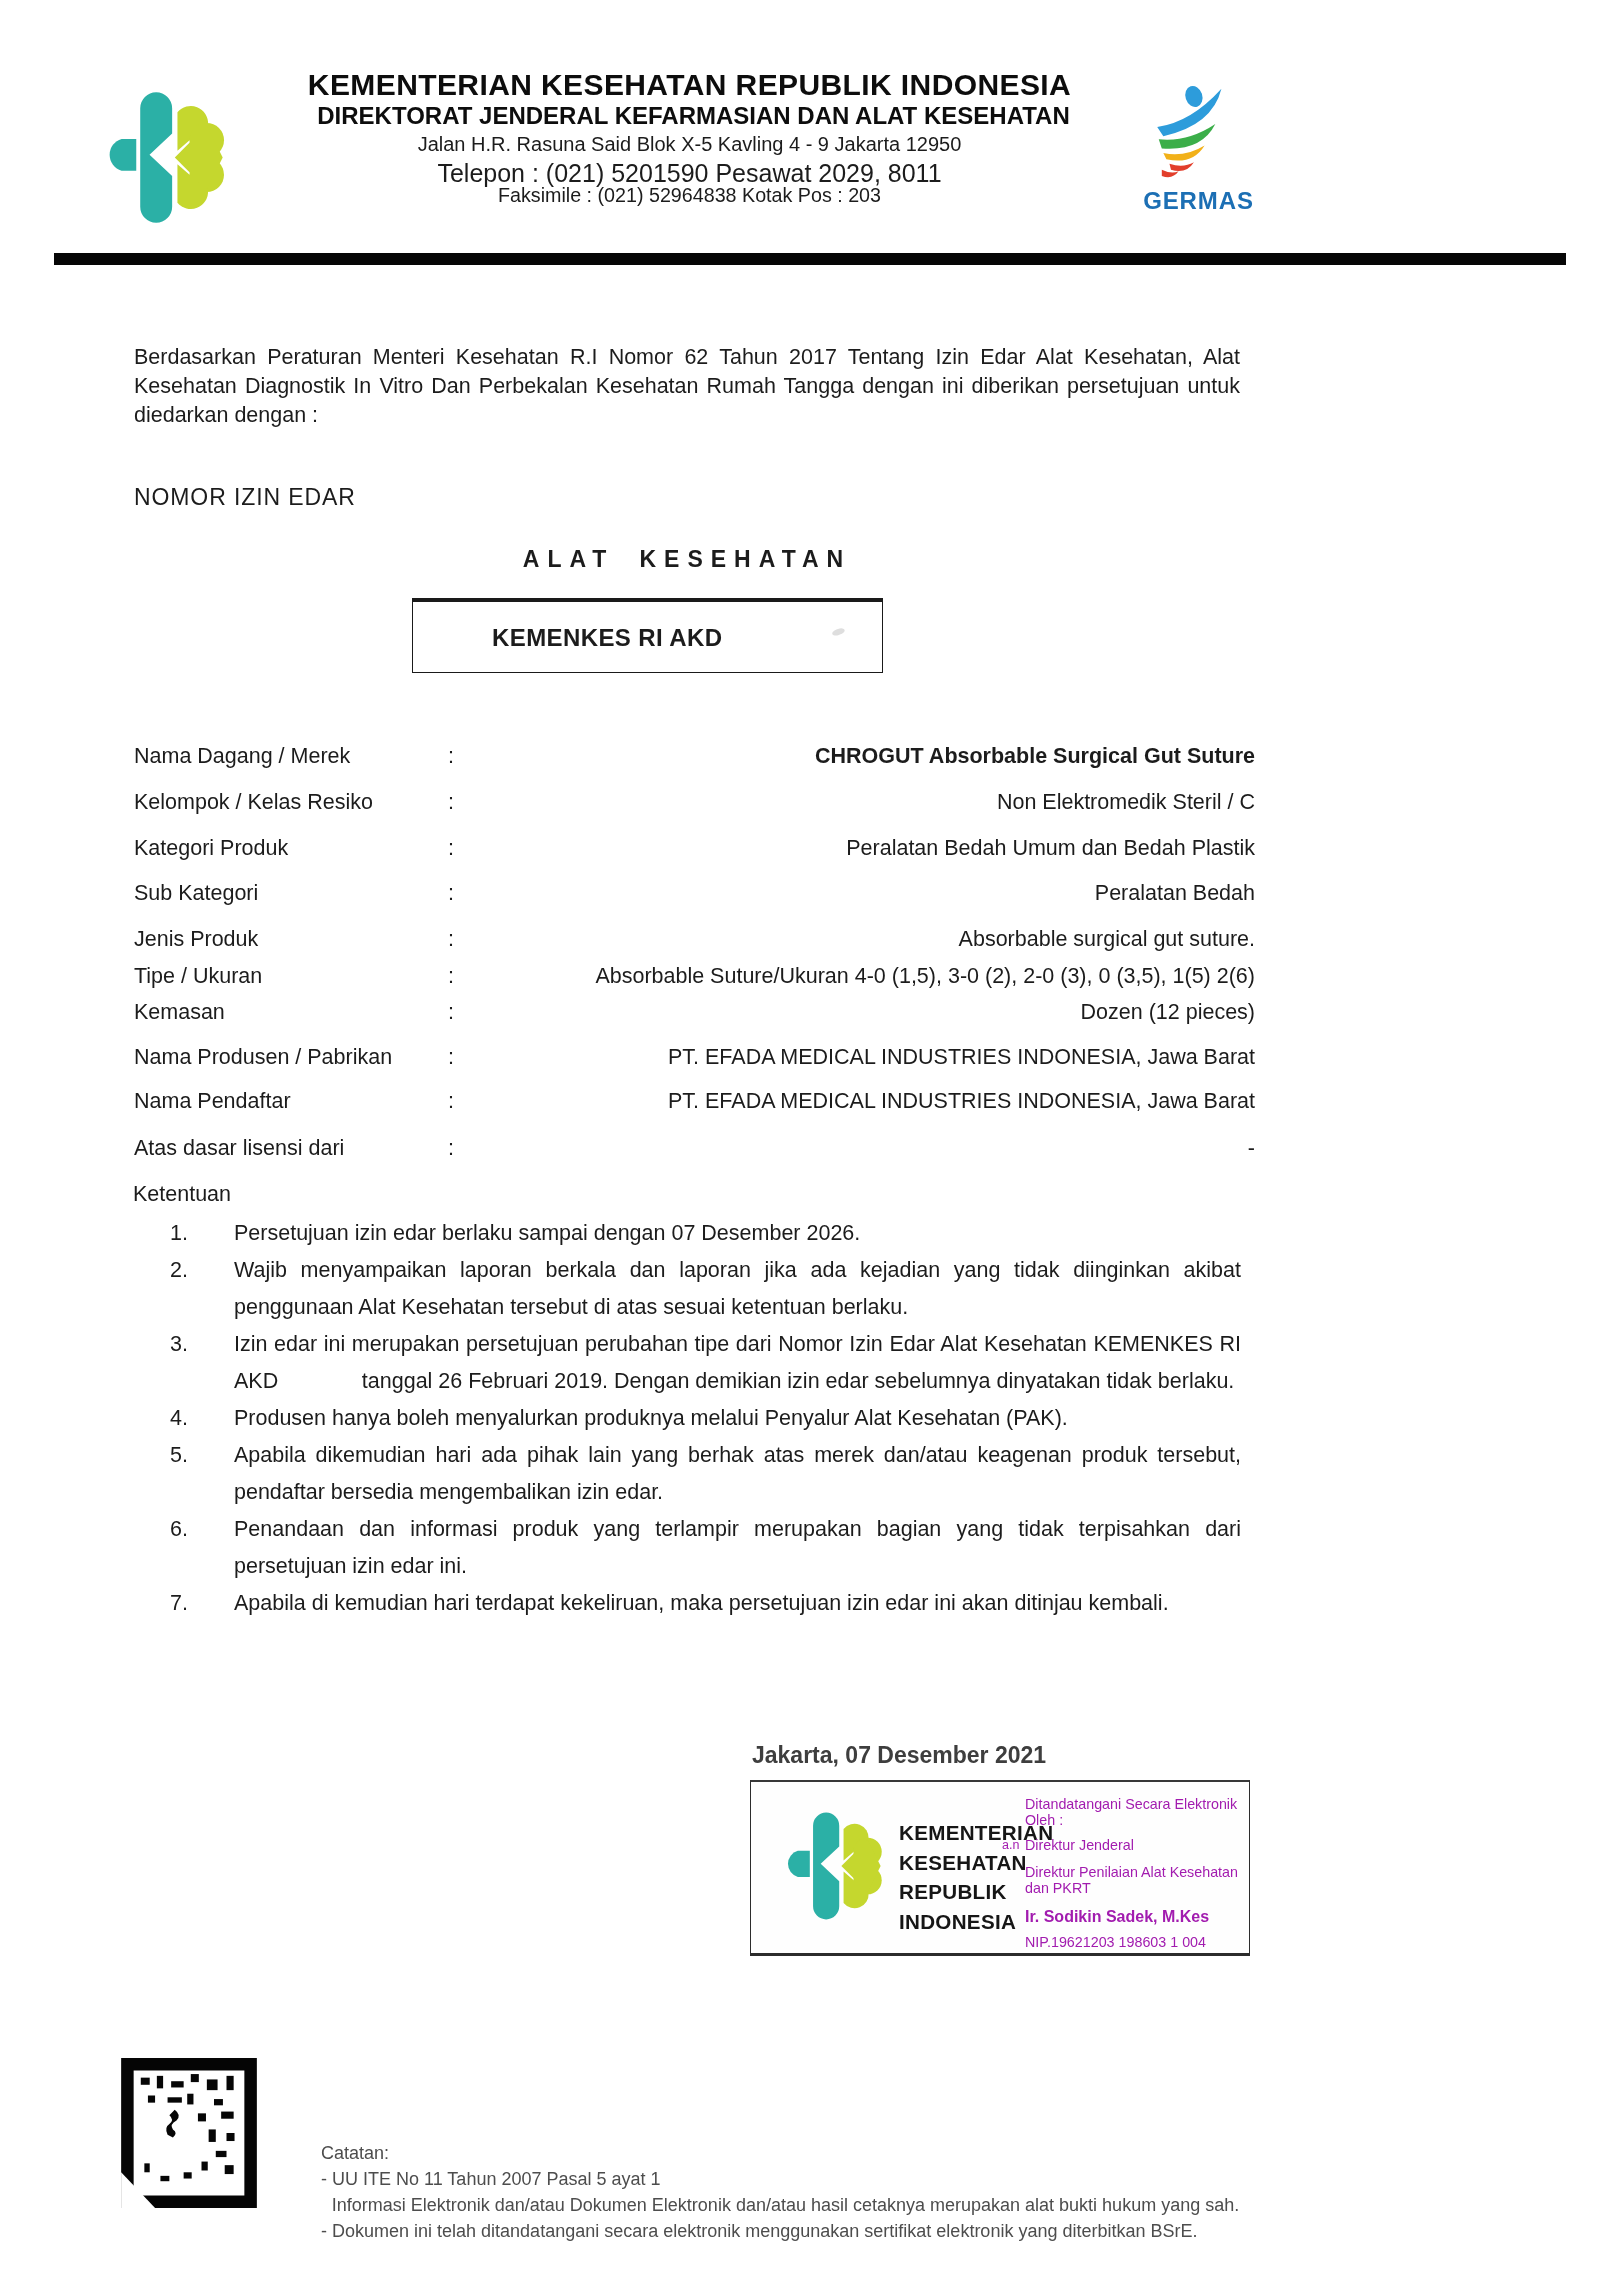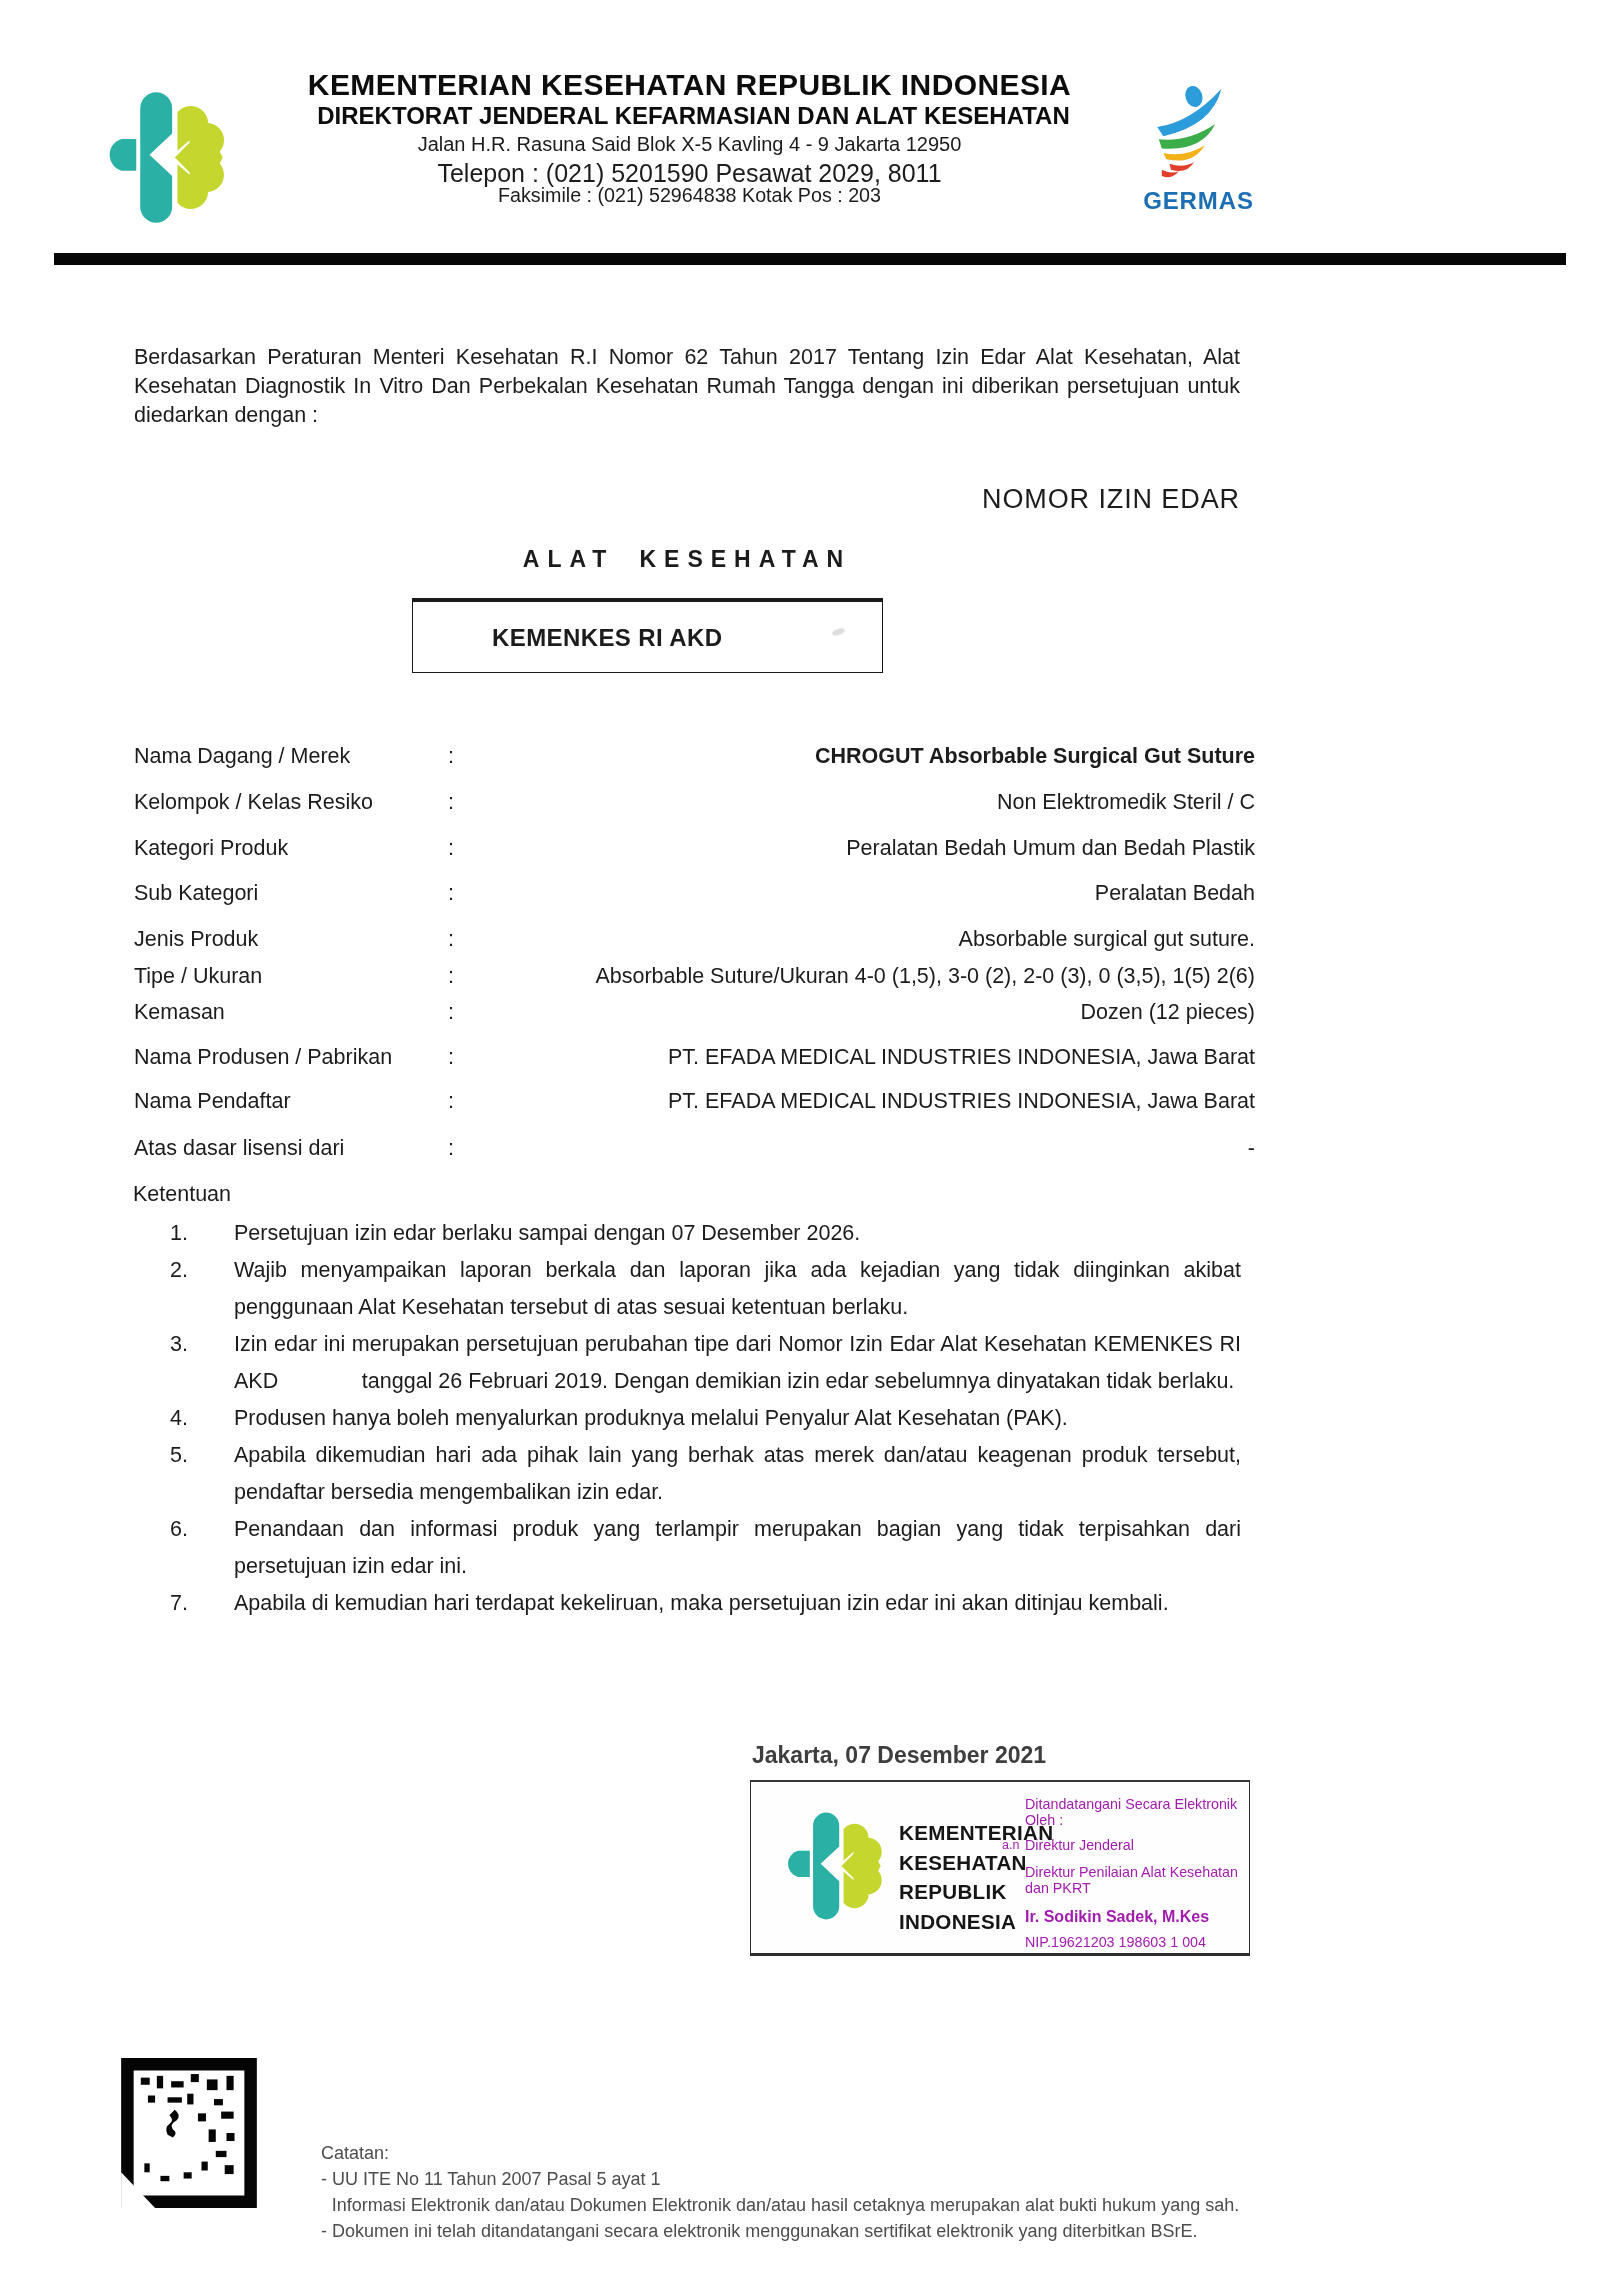--- a/index.html
+++ b/index.html
@@ -21,21 +21,21 @@
   .hdr-l5 { top:184px; font-size:19.7px; }
   #germas { left:1127px; top:79px; width:143px; text-align:center; }
   #germas .mark { display:block; margin:0 auto; }
   #germas .germas-text { font-size:24px; font-weight:bold; color:#1c6fb4; letter-spacing:0.9px; margin-top:1.8px; }
   #header-rule { left:54px; top:253px; width:1512px; height:11.6px; background:#060606; }
 
   
   #intro { left:134px; top:343px; width:1106px; font-size:21.5px; line-height:29px; text-align:justify; }
 
   
-  #nomor-title { left:134px; top:484px; width:1106px; text-align:right; font-size:27px; letter-spacing:0.9px; }
+  #nomor-title { left:134px; top:484px; width:1106px; text-align:left; font-size:23px; letter-spacing:0.9px; }
   #alat-title  { left:134px; top:546px; width:1106px; text-align:center; font-size:23px; font-weight:bold; letter-spacing:8px; word-spacing:10.7px; }
   #license-box { left:412px; top:598px; width:471px; height:75px;
                  border:1.8px solid #1a1a1a; border-top-width:4.5px; background:#fff; }
   #license-number { position:absolute; left:79px; top:21.5px; font-size:24px; font-weight:bold; letter-spacing:0.4px; }
   #license-smudge { position:absolute; left:419px; top:27px; width:12.5px; height:6.3px;
                     background:#bdbdbd; opacity:.5; border-radius:50%; transform:rotate(-18deg); }
 
   
   #details { left:0; top:0; }
   .drow { position:absolute; left:0; width:1622px; height:27px; font-size:21.5px; }

